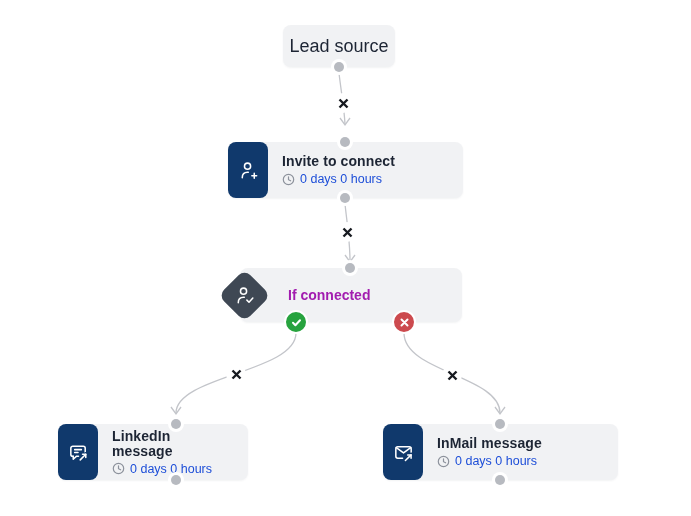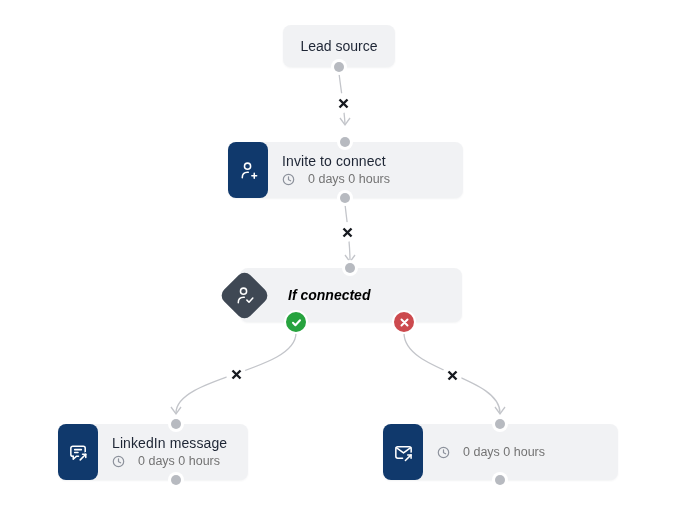--- a/index.html
+++ b/index.html
@@ -6,36 +6,36 @@
   body{font-family:"Liberation Sans","DejaVu Sans",sans-serif;}
   .canvas{position:relative;width:691px;height:516px;background:#ffffff;overflow:hidden;}
   .wires{position:absolute;left:0;top:0;pointer-events:none;}
 
   
   .node{position:absolute;display:flex;align-items:stretch;background:#f1f2f4;border-radius:8px;
         box-shadow:0 1px 2px rgba(40,50,70,.06);}
   .node .icon-block{width:40px;border-radius:8px;background:#10396c;display:flex;
         align-items:center;justify-content:center;flex:0 0 40px;}
   .node .body{display:flex;flex-direction:column;justify-content:center;gap:3px;padding:0 16px 0 14px;}
-  .node .title{font-size:14px;font-weight:400;color:#1d2534;letter-spacing:.1px;line-height:1.1;}
-  .node .delay{display:flex;align-items:center;gap:13px;font-size:12.5px;color:#737373;line-height:1;}
+  .node .title{font-size:14px;font-weight:700;color:#1d2534;letter-spacing:.1px;line-height:1.1;}
+  .node .delay{display:flex;align-items:center;gap:5px;font-size:12.5px;color:#1d4ed8;line-height:1;}
 
   .lead-node{position:absolute;left:283px;top:25px;width:112px;height:42px;background:#f1f2f4;
         border-radius:8px;display:flex;align-items:center;justify-content:center;
-        font-size:14px;font-weight:500;color:#1d2534;box-shadow:0 1px 2px rgba(40,50,70,.06);}
+        font-size:18px;font-weight:500;color:#1d2534;box-shadow:0 1px 2px rgba(40,50,70,.06);}
 
   .node-invite{left:228px;top:142px;width:235px;height:56px;}
   .node-linkedin{left:58px;top:424px;width:190px;height:56px;}
   .node-inmail{left:383px;top:424px;width:235px;height:56px;}
 
   
   .cond-body{position:absolute;left:240px;top:268px;width:222px;height:54px;background:#f1f2f4;
         border-radius:8px;display:flex;flex-direction:column;justify-content:center;gap:3px;
         padding-left:48px;box-sizing:border-box;box-shadow:0 1px 2px rgba(40,50,70,.06);}
-  .cond-body .title{font-size:14px;font-weight:700;color:#000000;font-style:italic;}
+  .cond-body .title{font-size:14px;font-weight:700;color:#a21caf;}
   .cond-body .delay{display:flex;align-items:center;gap:5px;font-size:12.5px;color:#8d929c;}
   .diamond{position:absolute;left:226px;top:277px;width:37px;height:37px;background:#3f4854;
         border-radius:8px;transform:rotate(45deg);}
   .diamond-icon{position:absolute;left:226px;top:277px;width:37px;height:37px;display:flex;
         align-items:center;justify-content:center;}
 
   
   .dot{position:absolute;width:10px;height:10px;border-radius:50%;background:#b7bac0;
         box-shadow:0 0 0 3px #ffffff;transform:translate(-50%,-50%);}
 
@@ -170,20 +170,21 @@
     <div class="icon-block">
       <svg width="23" height="23" viewBox="0 0 24 24" fill="none" stroke="#ffffff" stroke-width="1.6" stroke-linecap="round" stroke-linejoin="round">
         <path d="M20 12 V8 a2 2 0 0 0 -2 -2 H6 a2 2 0 0 0 -2 2 v8 a2 2 0 0 0 2 2 h5"></path>
         <path d="M4.5 7 L12 12.5 L19.5 7"></path>
         <path d="M13.5 21 L20 14.5" stroke="#10396c" stroke-width="4.6"></path>
         <path d="M14 20.4 L19.9 14.5"></path>
         <polyline points="16.4,14.5 19.9,14.5 19.9,18"></polyline>
       </svg>
     </div>
     <div class="body">
+      <span class="title">InMail message</span>
       <span class="delay">
         <svg width="13" height="13" viewBox="0 0 13 13" fill="none" stroke="#8d929c" stroke-width="1.2" stroke-linecap="round">
           <circle cx="6.5" cy="6.5" r="5.2"></circle>
             <path d="M6.5 3.8 V6.7 L8.6 7.8"></path>
         </svg>
         <span>0 days 0 hours</span>
       </span>
     </div>
   </div>
   <div class="dot" style="left:500px;top:424px;"></div>

